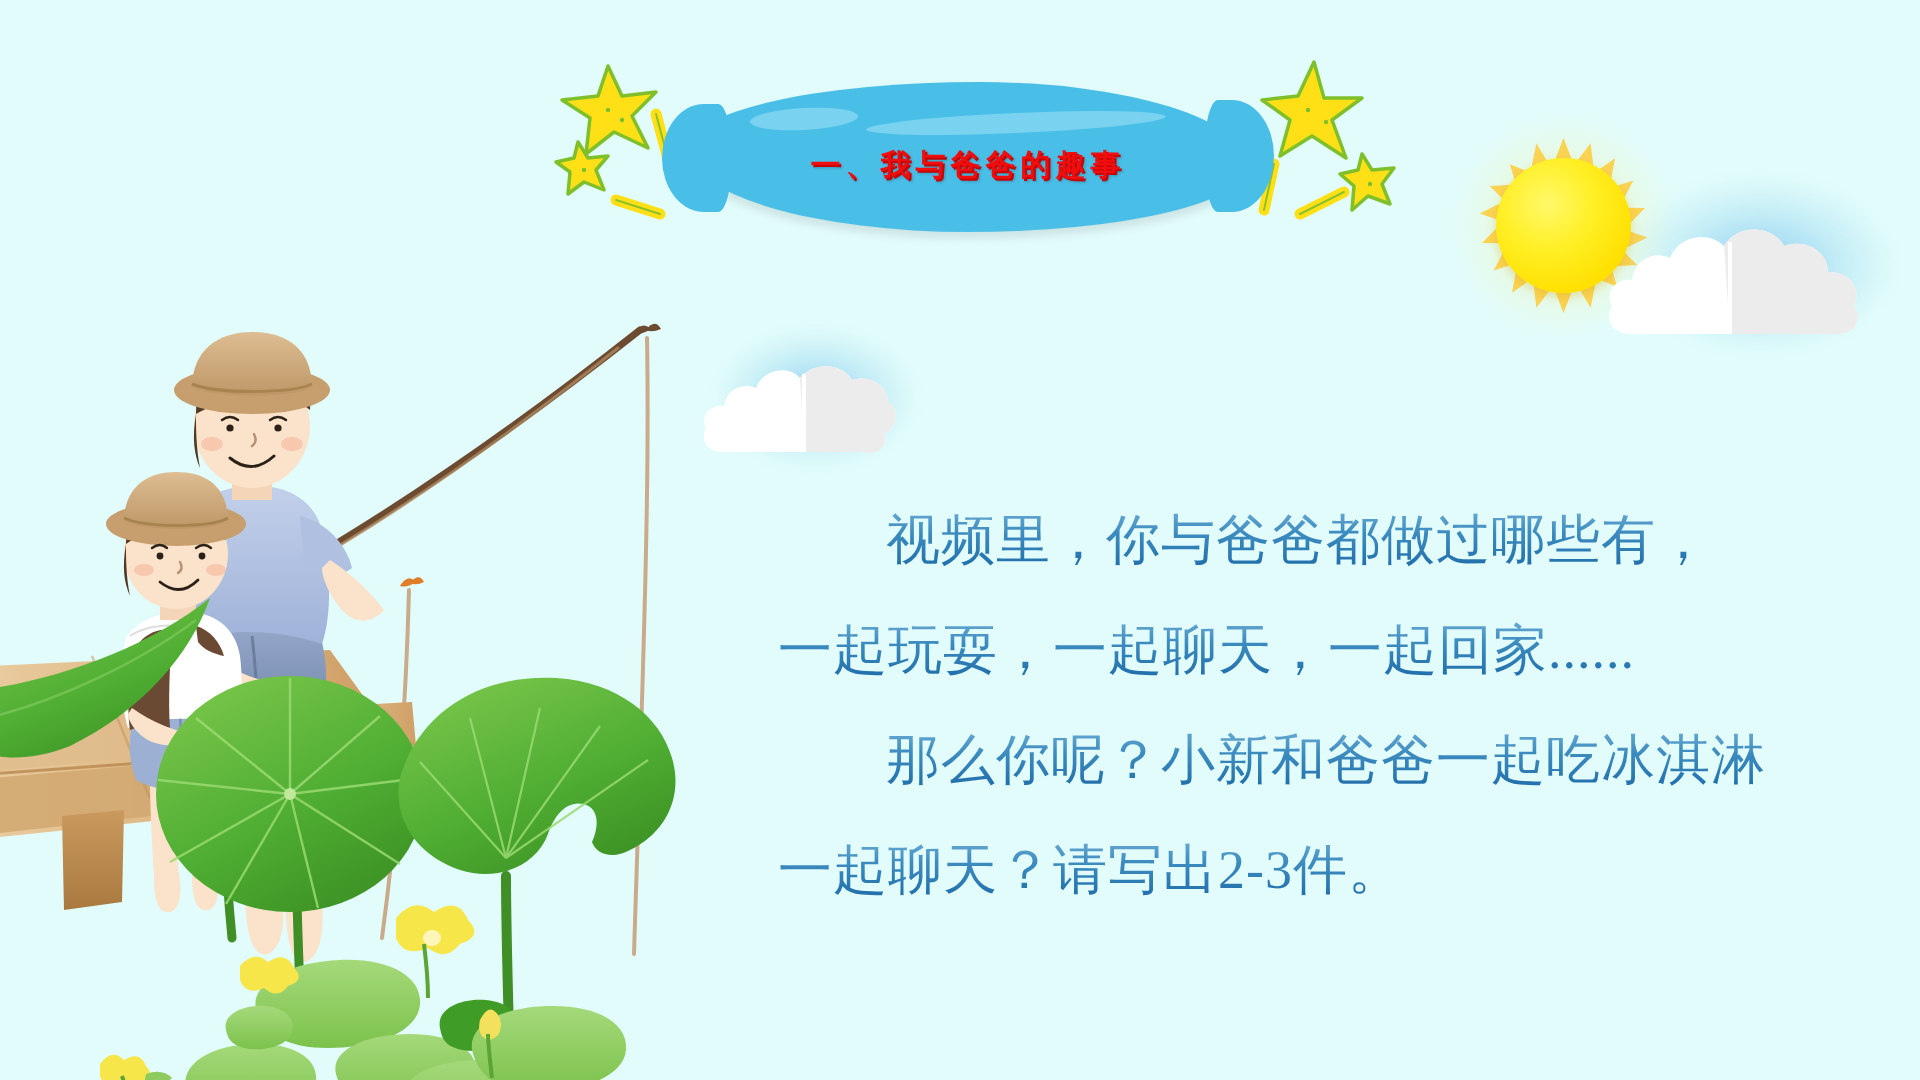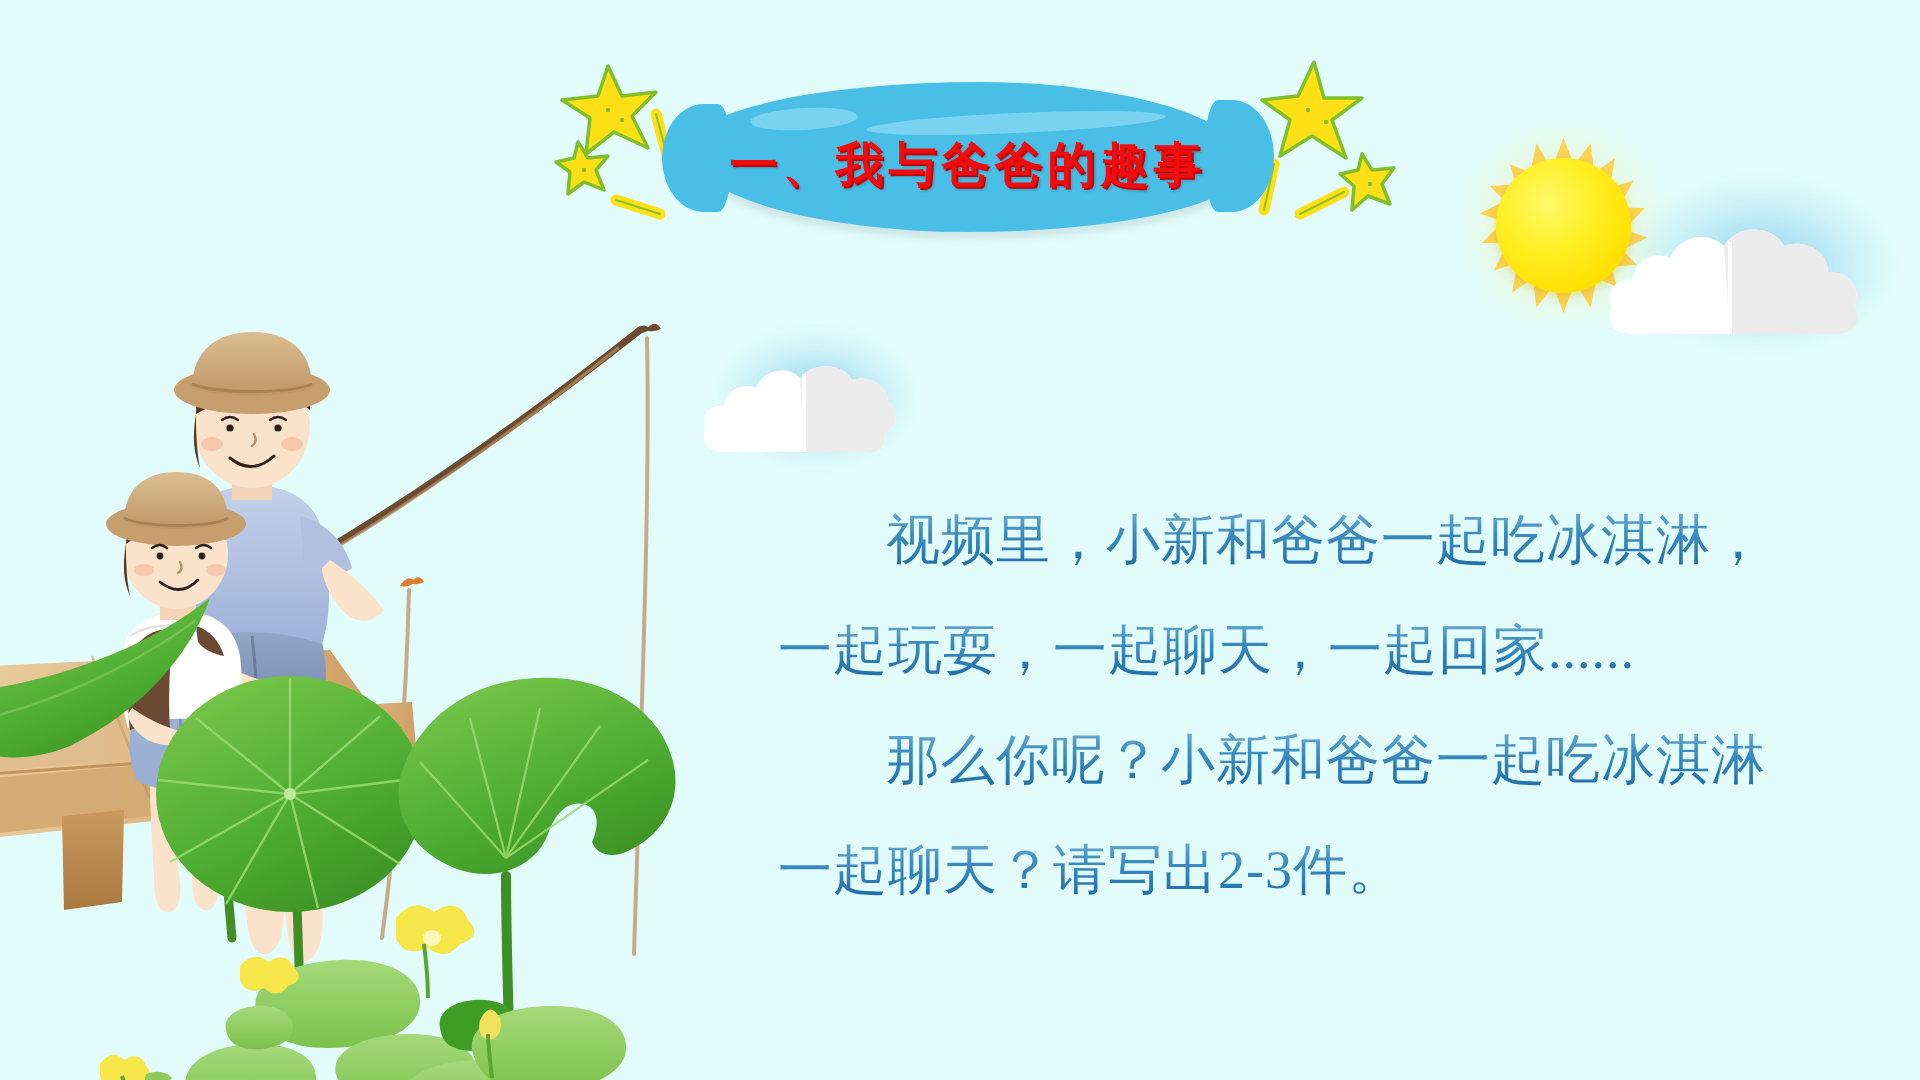--- a/index.html
+++ b/index.html
@@ -83,21 +83,21 @@
     top: 0;
     width: 100%;
     height: 100%;
     display: flex;
     align-items: center;
     justify-content: center;
     padding-top: 16px;
     box-sizing: border-box;
     font-family: "DejaVu Sans", "Liberation Sans", sans-serif;
     font-weight: bold;
-    font-size: 48px;
+    font-size: 30px;
     letter-spacing: 5px;
     color: #f00d0d;
     text-shadow: 2px 2px 0 #c40505, 3px 3px 3px rgba(0,0,0,0.22);
     white-space: nowrap;
   }
 
   
   .star-group { position: absolute; }
   #stars-left  { left: 556px; top: 58px;  width: 140px; height: 160px; }
   #stars-right { left: 1248px; top: 58px; width: 160px; height: 160px; }
@@ -467,19 +467,19 @@
       <path d="M24 92 C 6 92, 0 80, 6 68 C 0 56, 10 44, 24 46 C 26 30, 42 22, 56 28
                C 62 10, 88 4, 100 18 C 112 2, 142 2, 152 20 C 170 14, 188 26, 188 42
                C 200 48, 198 68, 184 74 C 188 88, 176 96, 162 92 Z" fill="#ffffff"></path>
       <path d="M100 18 C 112 2, 142 2, 152 20 C 170 14, 188 26, 188 42
                C 200 48, 198 68, 184 74 C 188 88, 176 96, 162 92 L 104 92 Z" fill="#ececec"></path>
       <path d="M104 14 L 104 92" stroke="#ffffff" stroke-width="4" fill="none"></path>
     </svg>
   </div>
 
   <div id="body-text">
-    <p class="indent">视频里，小新和爸爸一起吃冰淇淋，</p>
+    <p class="indent">视频里，你与爸爸都做过哪些有，</p>
     <p>一起玩耍，一起聊天，一起回家......</p>
     <p class="indent">那么你呢？小新和爸爸一起吃冰淇淋</p>
     <p>一起聊天？请写出2-3件。</p>
   </div>
 
 </div>
 
 </body></html>

